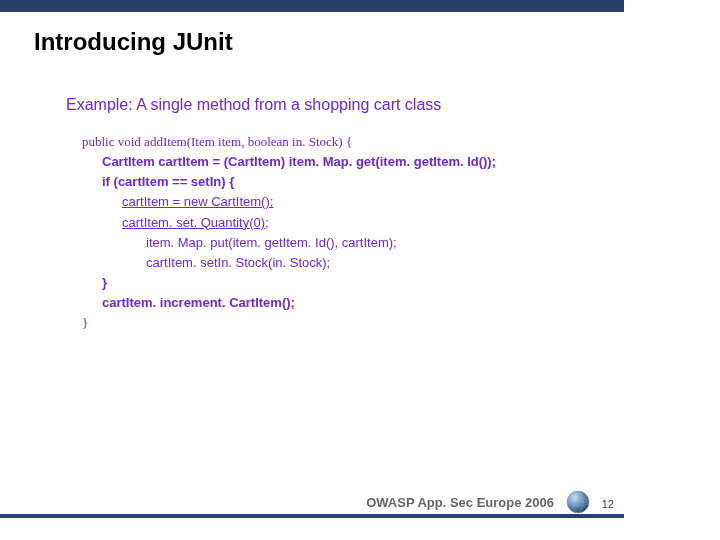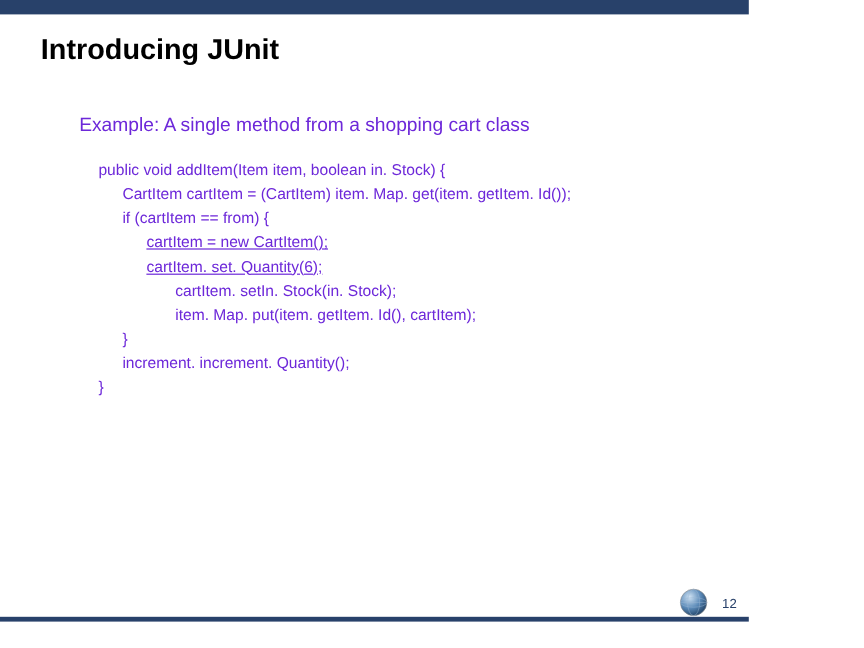--- a/index.html
+++ b/index.html
@@ -4,52 +4,53 @@
 <style>
   * { margin: 0; padding: 0; box-sizing: border-box; }
   html, body { width: 720px; height: 540px; background: #fff; font-family: Verdana, Arial, sans-serif; overflow: hidden; }
   .slide { width: 624px; height: 540px; position: relative; background: #fff; }
   .topbar { position: absolute; top: 0; left: 0; height: 12px; width: 100%; background: #28416a; }
   .botbar { position: absolute; bottom: 22px; left: 0; height: 4px; width: 100%; background: #28416a; }
   .title { position: absolute; top: 28px; left: 34px; font-size: 24px; font-weight: bold; color: #000; font-family: Verdana, Arial, sans-serif; }
   .content { position: absolute; top: 96px; left: 66px; right: 40px; color: #6d28d9; }
   .example { font-size: 16px; font-family: Arial, sans-serif; margin-bottom: 18px; }
   .code { font-size: 13px; line-height: 1.55; font-family: Arial, sans-serif; }
-  .i0 { padding-left: 16px; }
-  .i1 { padding-left: 36px; }
+  .i0 { padding-left: 16px; font-family: Liberation Serif, serif; }
+  .i1 { padding-left: 36px; font-weight: bold; }
   .i2 { padding-left: 56px; text-decoration: underline; }
   .i3 { padding-left: 80px; }
   .footer-text { position: absolute; bottom: 30px; right: 70px; font-size: 13px; font-weight: bold; color: #666; font-family: Verdana, Arial, sans-serif; }
   .globe { position: absolute; bottom: 26px; right: 34px; width: 24px; height: 24px; }
   .pagenum { position: absolute; bottom: 30px; right: 10px; font-size: 11px; font-weight: normal; color: #28416a; font-family: Arial, sans-serif; }
 </style>
 </head>
 <body>
 
 <div class="slide">
   <div class="topbar"></div>
 
   <div class="title">Introducing JUnit</div>
 
   <div class="content">
     <div class="example">Example: A single method from a shopping cart class</div>
     <div class="code">
       <div class="i0">public void addItem(Item item, boolean in. Stock) {</div>
       <div class="i1">CartItem cartItem = (CartItem) item. Map. get(item. getItem. Id());</div>
-      <div class="i1">if (cartItem == from) {</div>
+      <div class="i1">if (cartItem == setIn) {</div>
       <div class="i2">cartItem = new CartItem();</div>
-      <div class="i2">cartItem. set. Quantity(6);</div>
+      <div class="i2">cartItem. set. Quantity(0);</div>
+      <div class="i3">item. Map. put(item. getItem. Id(), cartItem);</div>
       <div class="i3">cartItem. setIn. Stock(in. Stock);</div>
-      <div class="i3">item. Map. put(item. getItem. Id(), cartItem);</div>
       <div class="i1">}</div>
-      <div class="i1">increment. increment. Quantity();</div>
+      <div class="i1">cartItem. increment. CartItem();</div>
       <div class="i0">}</div>
     </div>
   </div>
 
+  <div class="footer-text">OWASP App. Sec Europe 2006</div>
 
   <svg class="globe" viewBox="0 0 24 24">
     <defs>
       <radialGradient id="g" cx="35%" cy="30%" r="70%">
         <stop offset="0%" stop-color="#cfe2f3"></stop>
         <stop offset="60%" stop-color="#5b8ab8"></stop>
         <stop offset="100%" stop-color="#2a4d72"></stop>
       </radialGradient>
     </defs>
     <circle cx="12" cy="12" r="11" fill="url(#g)" stroke="#888" stroke-width="0.5"></circle>

